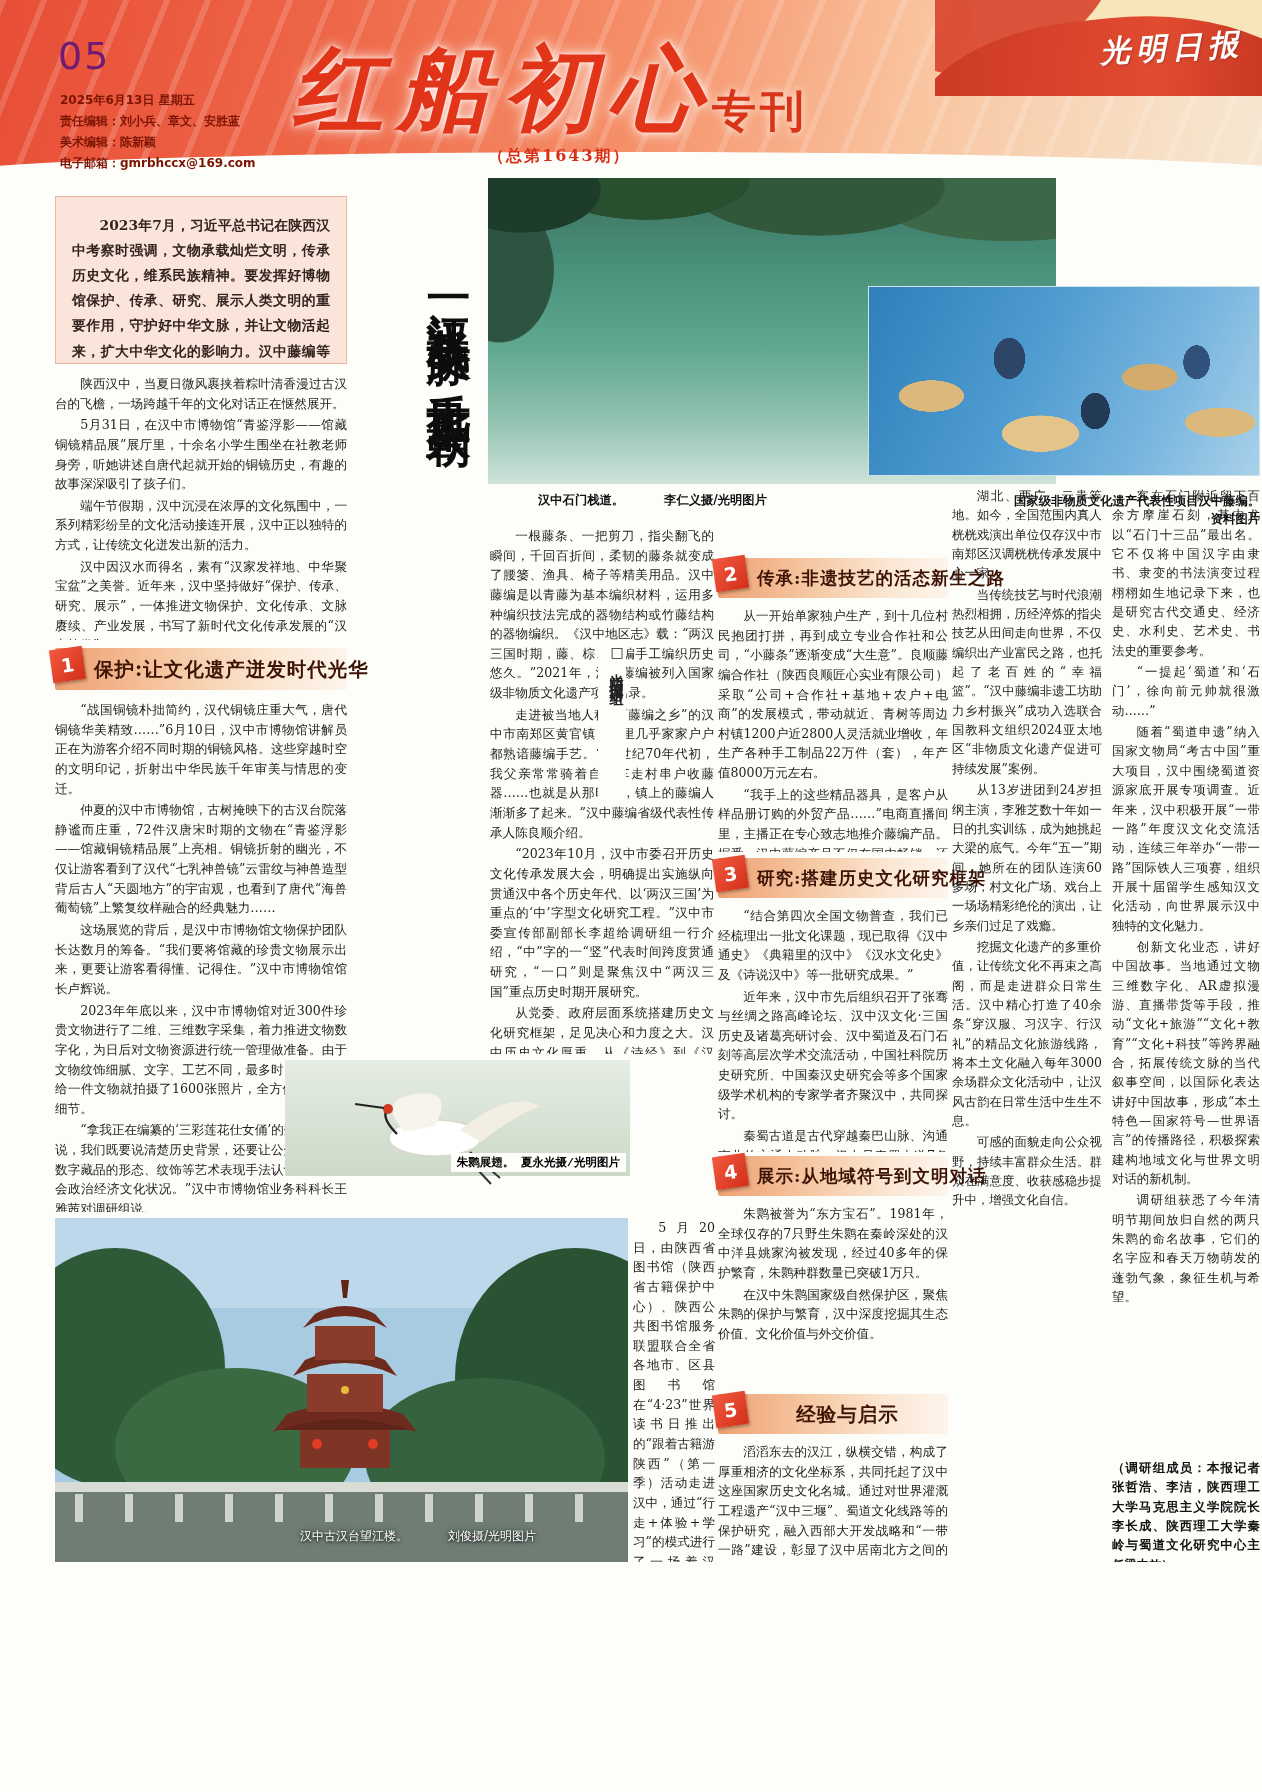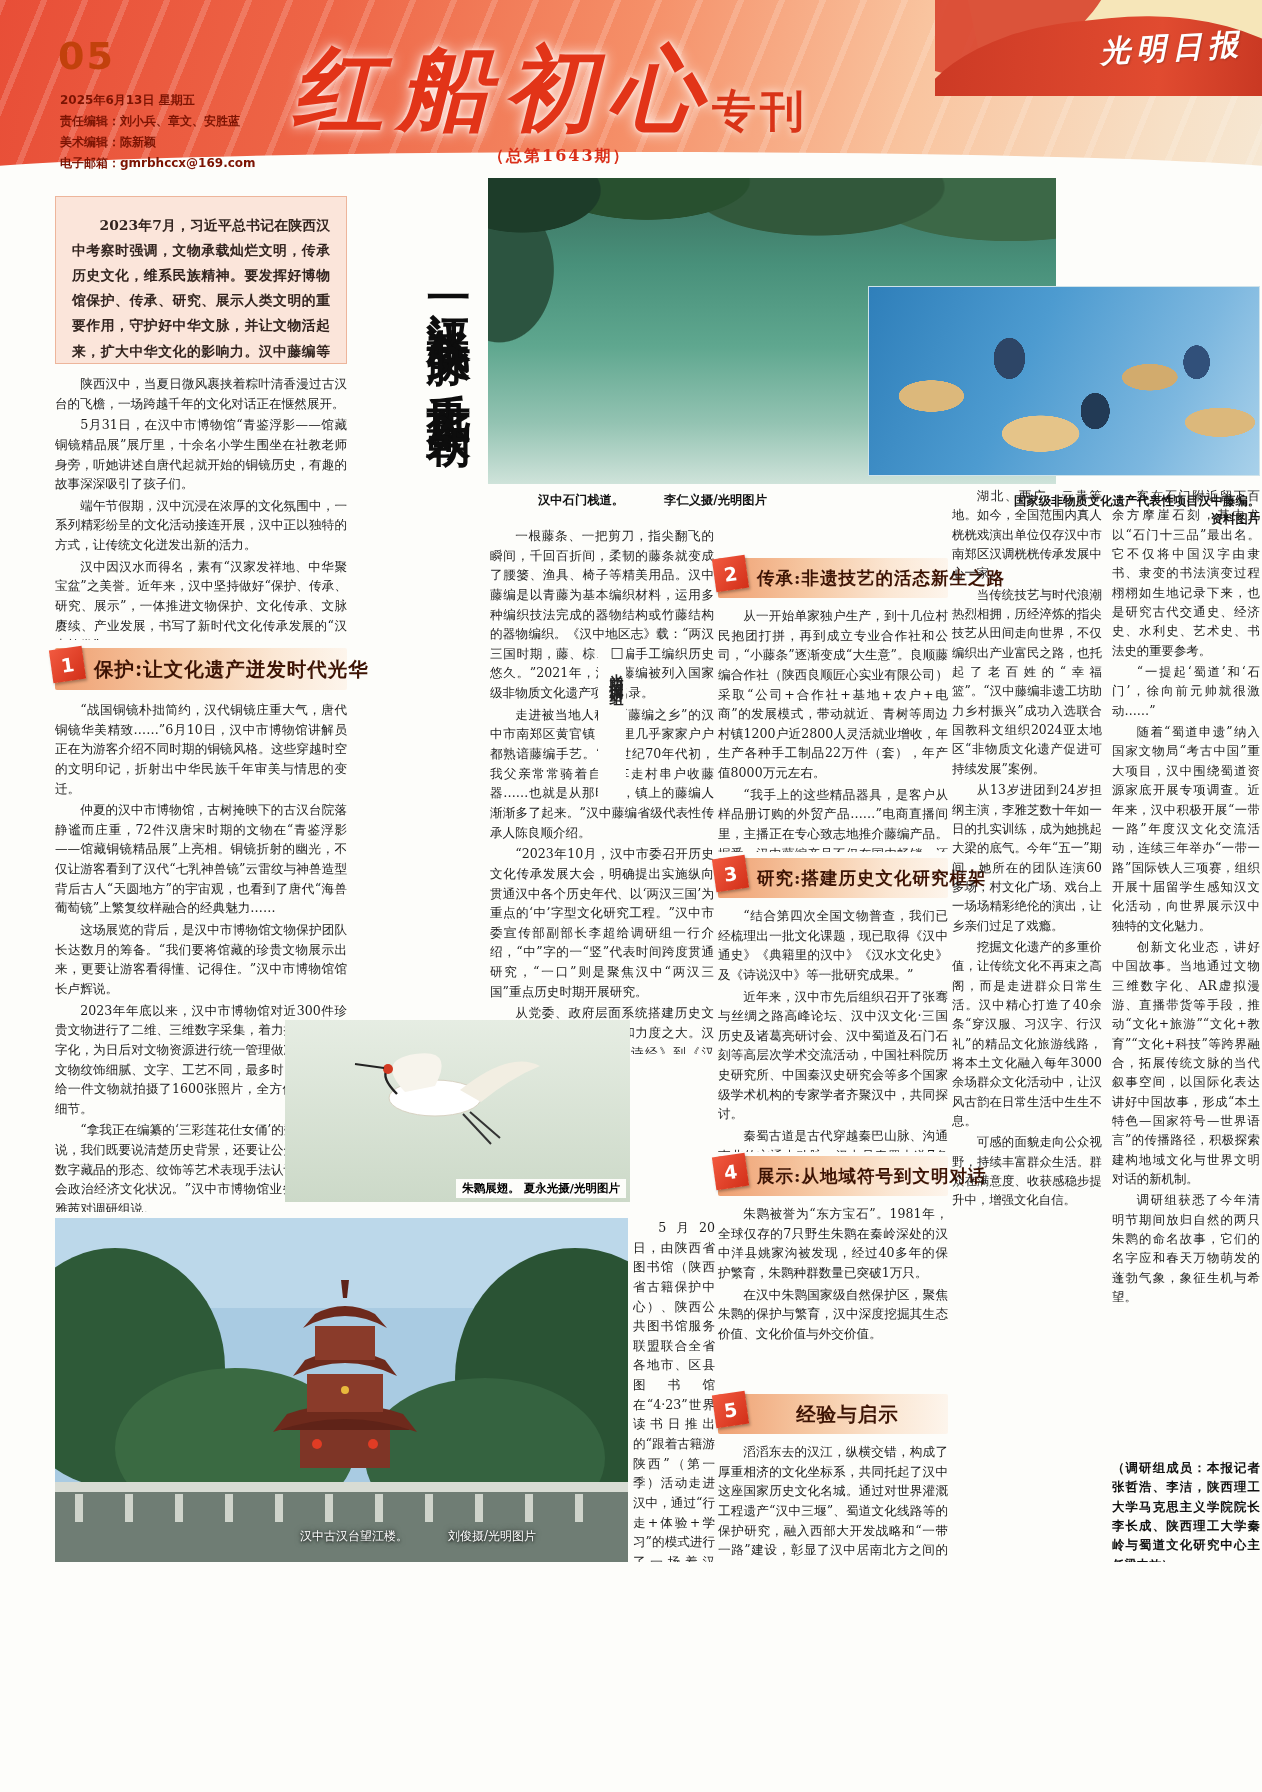--- a/index.html
+++ b/index.html
@@ -7,21 +7,21 @@
         font-family:"DejaVu Serif","Liberation Serif",serif;overflow:hidden;}
   .abs{position:absolute;}
   
   .hdr{left:0;top:0;width:1262px;height:172px;
        background:linear-gradient(100deg,#e84e37 0%,#ee6647 26%,#f58f68 50%,#f9c49f 72%,#f7e0c6 92%,#f6e7d2 100%);}
   .hdr .rays{position:absolute;inset:0;
        background:repeating-linear-gradient(112deg,rgba(255,255,255,.16) 0 6px,rgba(255,255,255,0) 6px 38px);
        mix-blend-mode:screen;}
   .hdr .curve{position:absolute;left:-60px;right:-60px;bottom:-26px;height:46px;background:#fdfdfa;
        border-radius:100% 100% 0 0/100% 100% 0 0;}
-  .pageno{left:58px;top:34px;color:#c2410c;font-size:38px;font-weight:bold;
+  .pageno{left:58px;top:34px;color:#701a75;font-size:38px;font-weight:normal;
        font-family:"DejaVu Sans","Liberation Sans",sans-serif;letter-spacing:2px;}
   .hdr-meta{left:60px;top:90px;color:#7c1403;font-size:12px;font-weight:bold;line-height:1.75;
        font-family:"DejaVu Sans","Liberation Sans",sans-serif;}
   .masthead{left:292px;top:28px;width:470px;color:#e23418;font-size:92px;font-weight:900;font-style:italic;
        letter-spacing:14px;text-shadow:0 0 14px rgba(255,255,255,.95),0 0 4px rgba(255,255,255,.9);
        font-family:Liberation Serif, serif;white-space:nowrap;}
   .mast-tag{left:712px;top:82px;color:#d93418;font-size:44px;font-weight:900;letter-spacing:4px;
        text-shadow:0 0 10px rgba(255,255,255,.9);}
   .issue{left:488px;top:146px;color:#d9301a;font-size:16px;font-weight:bold;letter-spacing:2px;}
   .ribbon{left:935px;top:0;width:327px;height:96px;overflow:hidden;}
@@ -73,21 +73,21 @@
       radial-gradient(46px 22px at 72% 48%,#d2ab6d 60%,transparent 61%),
       radial-gradient(58px 24px at 90% 72%,#dcb87b 60%,transparent 61%),
       radial-gradient(26px 34px at 36% 38%,#2d4566 60%,transparent 61%),
       radial-gradient(24px 30px at 58% 66%,#223a55 60%,transparent 61%),
       radial-gradient(22px 28px at 84% 40%,#31507a 60%,transparent 61%),
       linear-gradient(115deg,#2f7fba 0%,#4d9bd0 40%,#7cb7df 75%,#a9d1ea 100%);}
   .cap{font-size:12.3px;font-weight:bold;color:#111;}
   .cap .credit{font-weight:bold;}
   .cap1{left:520px;top:492px;width:520px;display:flex;gap:40px;margin-left:18px;}
   .cap2{left:975px;top:492px;width:285px;text-align:right;line-height:1.5;}
-  .photo3{left:285px;top:1020px;width:345px;height:182px;background:linear-gradient(180deg,#e6ede3,#ccd9c8);z-index:5;}
+  .photo3{left:285px;top:1060px;width:345px;height:116px;background:linear-gradient(180deg,#e6ede3,#ccd9c8);z-index:5;font-family:Liberation Mono, monospace;}
   .cap3{position:absolute;right:4px;bottom:4px;background:#fdfdfa;padding:2px 6px;font-size:11.5px;font-weight:bold;}
   .photo4{left:55px;top:1218px;width:573px;height:344px;z-index:4;}
   .cap4{left:300px;top:1528px;z-index:6;color:#fff;font-size:12px;font-weight:normal;
        text-shadow:0 1px 3px rgba(0,0,0,.9),0 0 6px rgba(0,0,0,.6);display:flex;gap:40px;}
   
   .rcol p{margin:0 0 2px;font-size:12.4px;line-height:1.56;color:#1d1d1d;text-align:justify;text-indent:2em;}
   .rfoot{font-size:12.4px;line-height:1.56;color:#111;font-weight:bold;text-align:justify;}
 </style>
 </head>
 <body>

